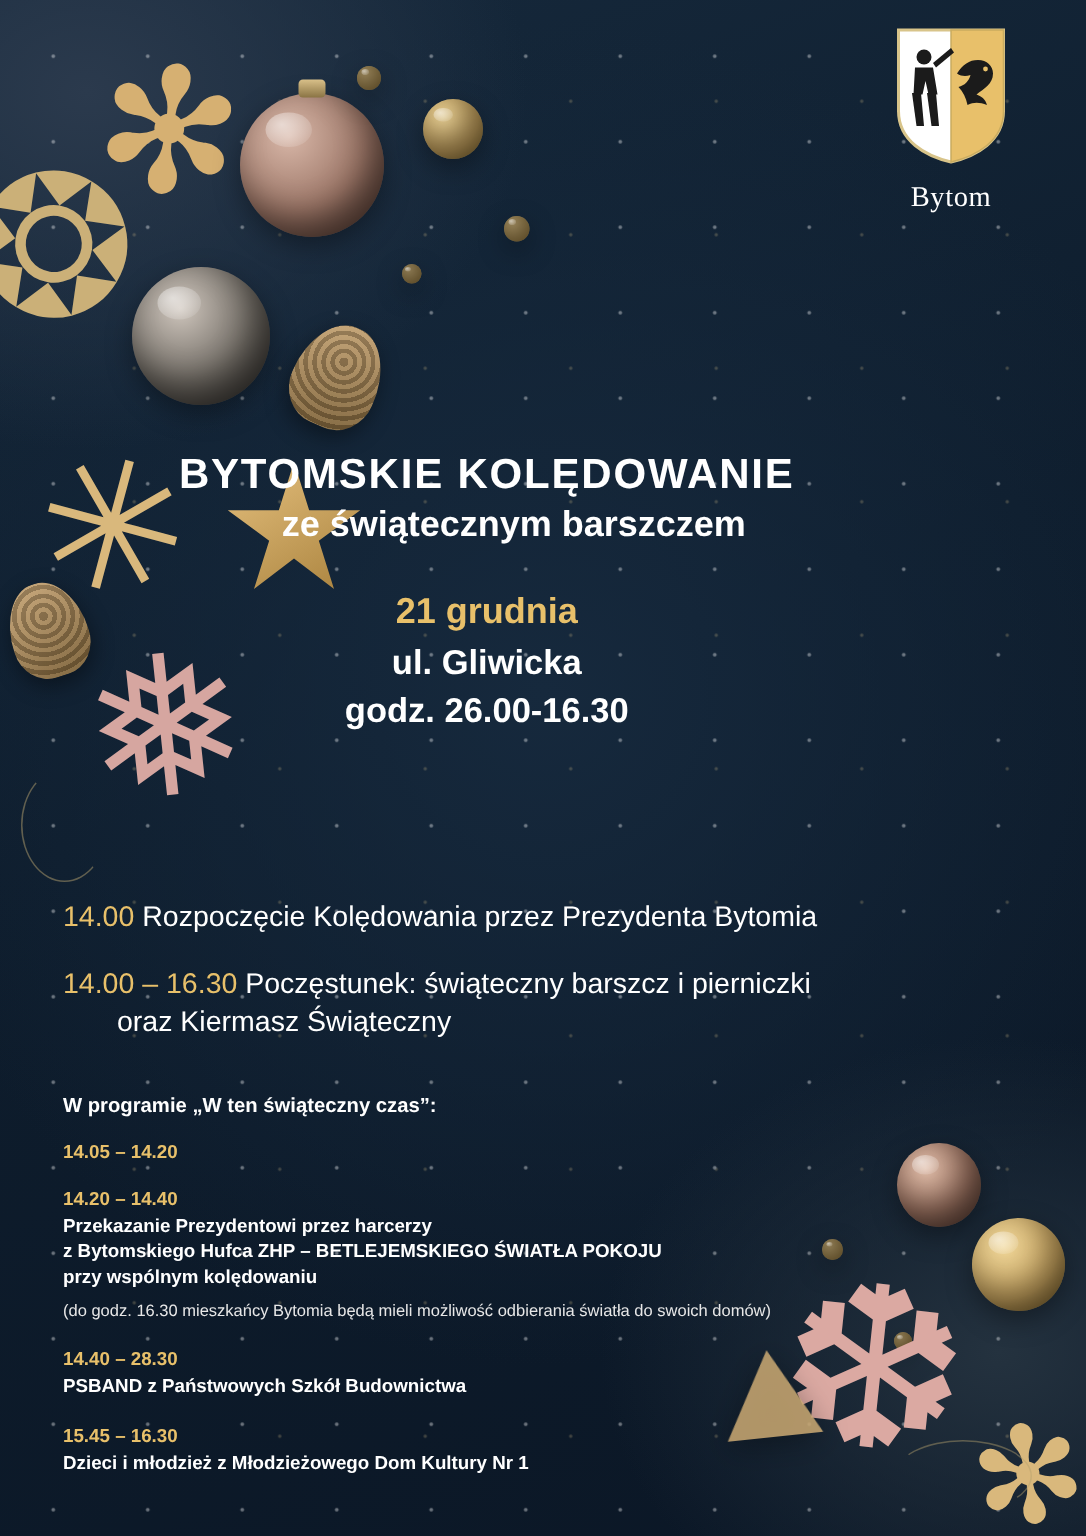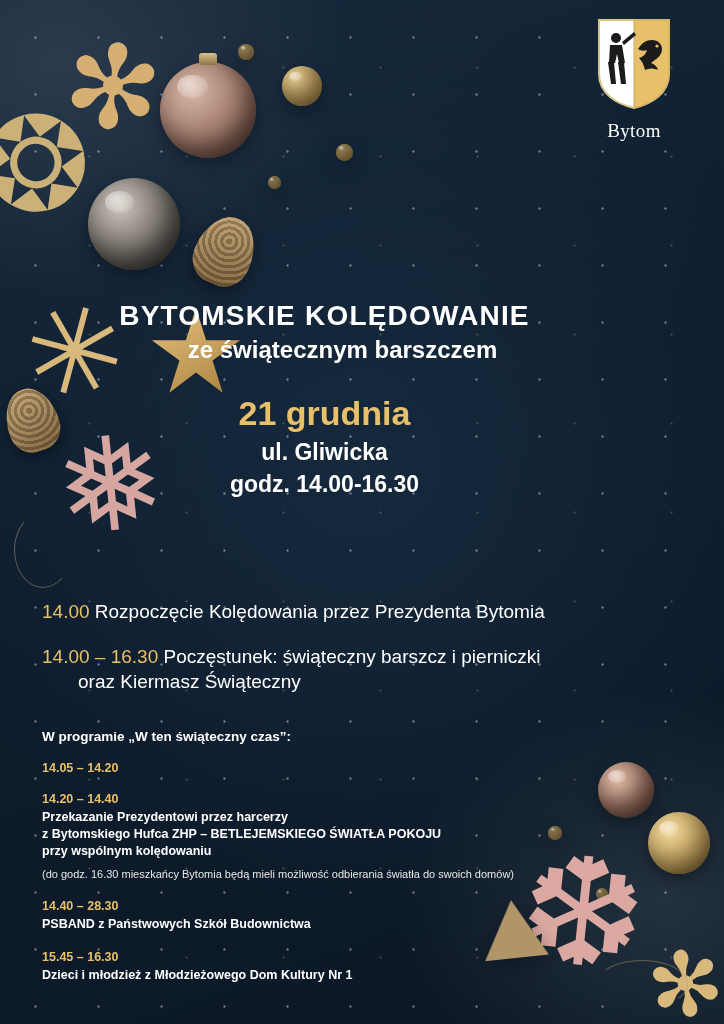--- a/index.html
+++ b/index.html
@@ -139,21 +139,21 @@
   }
   .title-sub {
     font-size: 24px;
     font-weight: bold;
     margin-top: 4px;
     color: #ffffff;
     padding-left: 36px;
   }
   .date-big {
     margin-top: 30px;
-    font-size: 34px;
+    font-size: 24px;
     font-weight: bold;
     color: #e8c06a;
   }
   .place {
     margin-top: 6px;
     font-size: 23px;
     font-weight: bold;
     color: #ffffff;
   }
   .hours {
@@ -292,21 +292,21 @@
       </g>
     </svg>
     <div class="crest-label">Bytom</div>
   </div>
 
   <div class="headline">
     <div class="title-main">BYTOMSKIE KOLĘDOWANIE</div>
     <div class="title-sub">ze świątecznym barszczem</div>
     <div class="date-big">21 grudnia</div>
     <div class="place">ul. Gliwicka</div>
-    <div class="hours">godz. 14.00-16.30</div>
+    <div class="hours">godz. 26.00-16.30</div>
   </div>
 
   <div class="schedule">
 
     <div class="lead-line">
       <span class="t">14.00</span>
       <span>Rozpoczęcie Kolędowania przez Prezydenta Bytomia</span>
     </div>
 
     <div class="lead-line">

